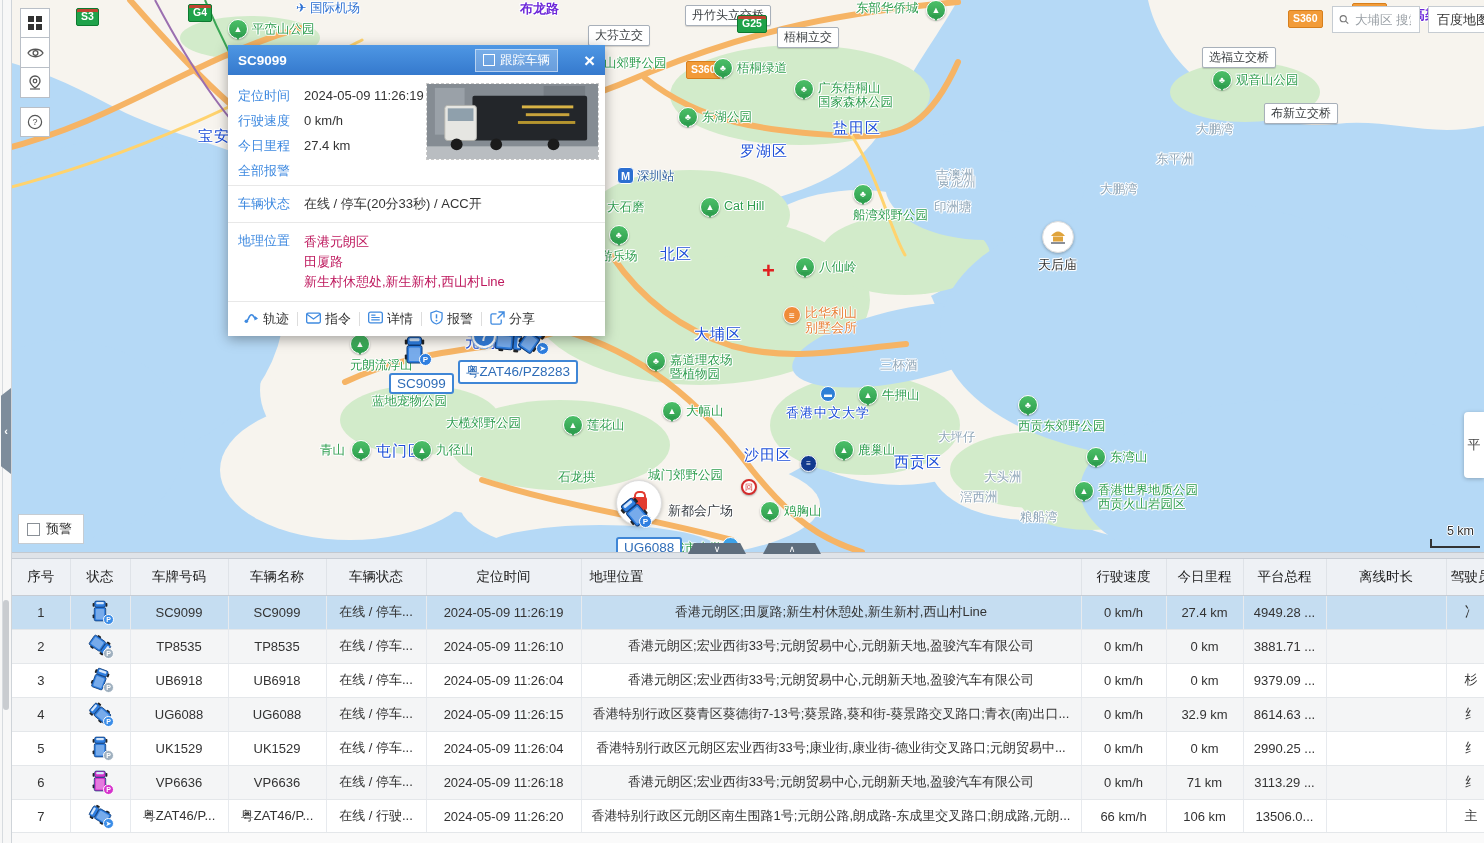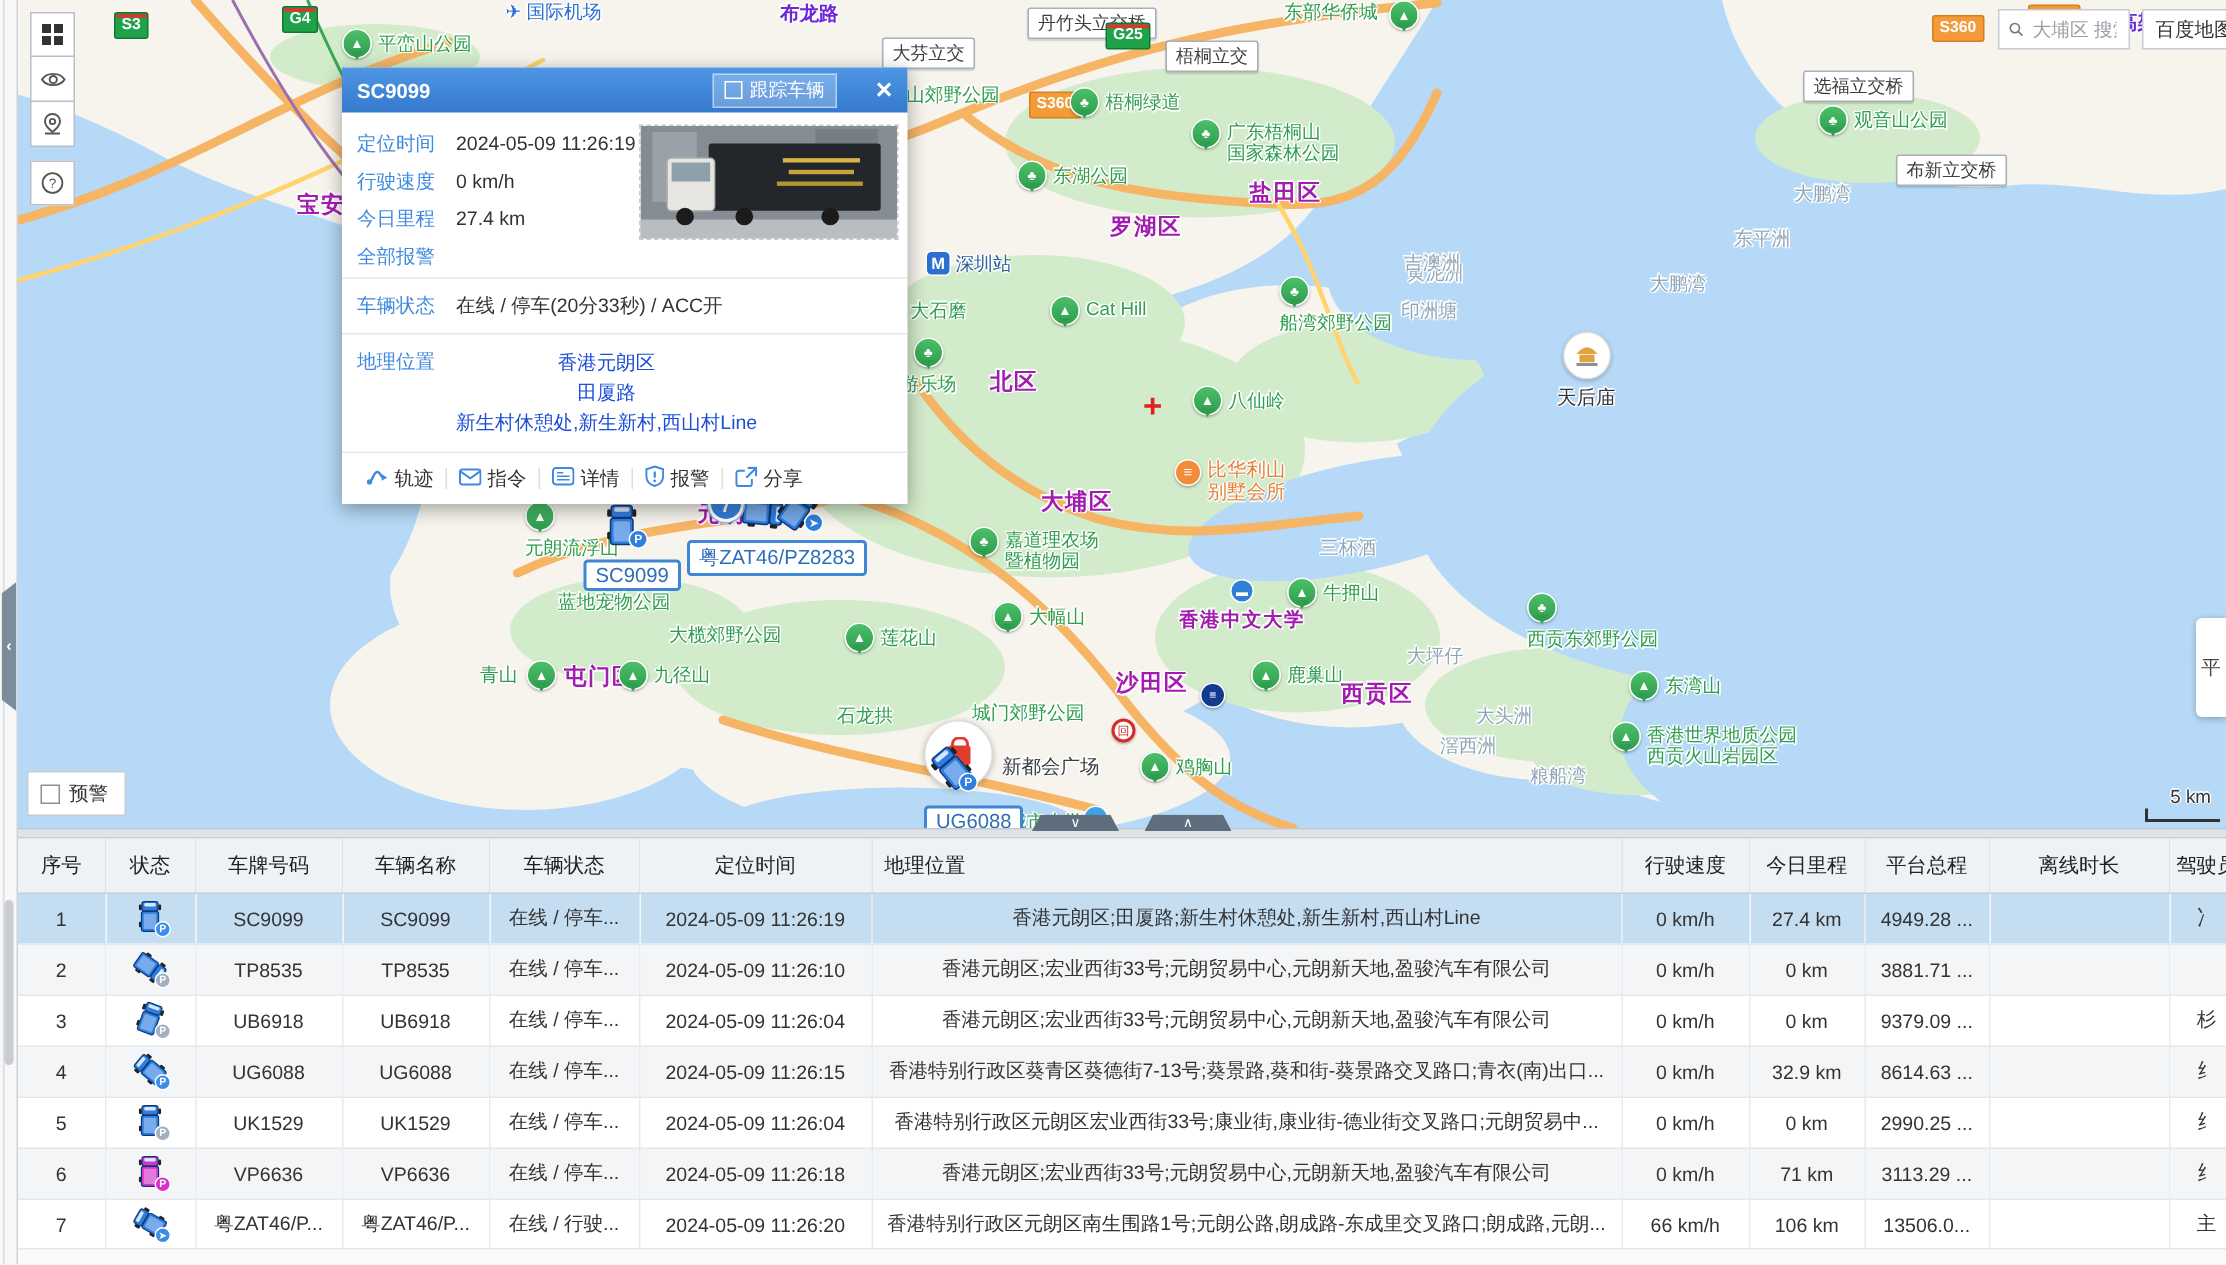--- a/index.html
+++ b/index.html
@@ -17,21 +17,21 @@
     align-items:center;justify-content:center;position:relative;flex:0 0 auto;}
   .pin i{font-style:normal;font-size:9px;line-height:1;}
   .pin::after{content:"";position:absolute;left:50%;bottom:-6px;transform:translateX(-50%);
     border:4px solid transparent;border-top:6px solid #2e9e4e;}
   .gl,.wl,.dl,.rl,.al,.tl,.pl2{font-size:12.5px;
     text-shadow:-1px 0 #fff,1px 0 #fff,0 -1px #fff,0 1px #fff,1px 1px #fff,-1px -1px #fff;}
   .gl{color:#2f9e4f;}
   .ml{margin-left:4px;margin-top:2px;}
   .two{line-height:1.15;}
   .wl{color:#8fa6b8;}
-  .dl{color:#a21caf;font-size:15px;letter-spacing:1px;font-weight:bold;}
+  .dl{color:#1d4ed8;font-size:15px;letter-spacing:1px;}
   .rl{color:#6d28d9;font-weight:bold;font-size:13px;font-family:Liberation Serif, serif;}
   .pl2{color:#3a3f44;font-size:13px;}
   .al{color:#2c6fd1;font-size:12.5px;}
   .bx{background:#fff;border:1px solid #a8b0ba;border-radius:2px;padding:1px 6px;
     font-size:12px;color:#3c4043;box-shadow:0 1px 1px rgba(0,0,0,.15);}
   .bdg{font-size:10.5px;font-weight:bold;color:#fff;padding:1px 4px;border-radius:2px;line-height:1.3;}
   .bg-g{background:#1fa24a;border:1px solid #0d7a30;box-shadow:inset 0 3px 0 rgba(210,58,47,.9);}
   .bg-o{background:#f29b38;border:1px solid #d67f1d;}
   .st-ic{width:17px;height:17px;background:#2c6fd1;border-radius:4px;color:#fff;font-size:11px;
     font-weight:bold;display:flex;align-items:center;justify-content:center;border:1px solid #fff;}
@@ -117,21 +117,21 @@
   .p-top{position:relative;min-height:96px;padding:8px 0 2px 10px;}
   .f-row{display:flex;height:25px;align-items:center;width:190px;}
   .f-lab{width:60px;color:#3f8ae0;flex:0 0 auto;}
   .f-val{color:#333;margin-left:6px;}
   .p-photo{position:absolute;right:6px;top:8px;width:173px;height:77px;border:1px dashed #c9c9c9;}
   .p-sep{border-top:1px solid #e8e8e8;}
   .p-status{display:flex;padding:9px 0 9px 10px;}
   .p-status .f-lab{width:60px;}
   .p-status .f-val{margin-left:6px;}
   .p-loc{display:flex;padding:9px 0 9px 10px;}
-  .p-loc .lines{margin-left:6px;color:#1d4ed8;line-height:1.55;text-align:center;}
+  .p-loc .lines{margin-left:6px;color:#be185d;line-height:1.55;}
   .p-actions{display:flex;align-items:center;padding:8px 8px;}
   .p-act{display:flex;align-items:center;color:#333;font-size:13px;padding:0 8px;cursor:pointer;}
   .p-act svg{margin-right:4px;}
   .p-div{width:1px;height:14px;background:#ddd;}
   
   .splitter{position:absolute;left:0;top:552px;width:1484px;height:6px;background:#dfe3e8;
     border-top:1px solid #c3c9d0;z-index:22;}
   .sp-handle{position:absolute;top:543px;height:11px;width:58px;background:#5f6e7d;z-index:23;
     clip-path:polygon(10% 0,90% 0,100% 100%,0 100%);display:flex;align-items:center;
     justify-content:center;color:#fff;font-size:9px;cursor:pointer;}
@@ -212,21 +212,21 @@
       <path d="M852 136 C880 180 890 230 905 255"></path>
     </g>
     <g stroke="#9b6fb0" stroke-width="2" fill="none">
         <path d="M155 0 C192 70 232 132 286 176"></path>
       </g>
     <g stroke="#3aa655" stroke-width="2" fill="none">
         <path d="M205 0 C235 70 268 126 312 180"></path>
       </g>
   </svg>
   <div id="map-layer">
-      <div class="mk mk-airport" style="left: 296px; top: 0px; margin-left: 41px;">
+      <div class="mk mk-airport" style="left: 296px; top: 0px;">
         <span class="al"><span>✈</span> 国际机场</span>
       </div>
       <div class="mk mk-bgreen" style="left: 76px; top: 8px;">
         <span class="bdg bg-g">S3</span>
       </div>
       <div class="mk mk-bgreen" style="left: 188px; top: 4px;">
         <span class="bdg bg-g">G4</span>
       </div>
       <div class="mk mk-road" style="left: 520px; top: 0px;">
         <span class="rl">布龙路</span>

